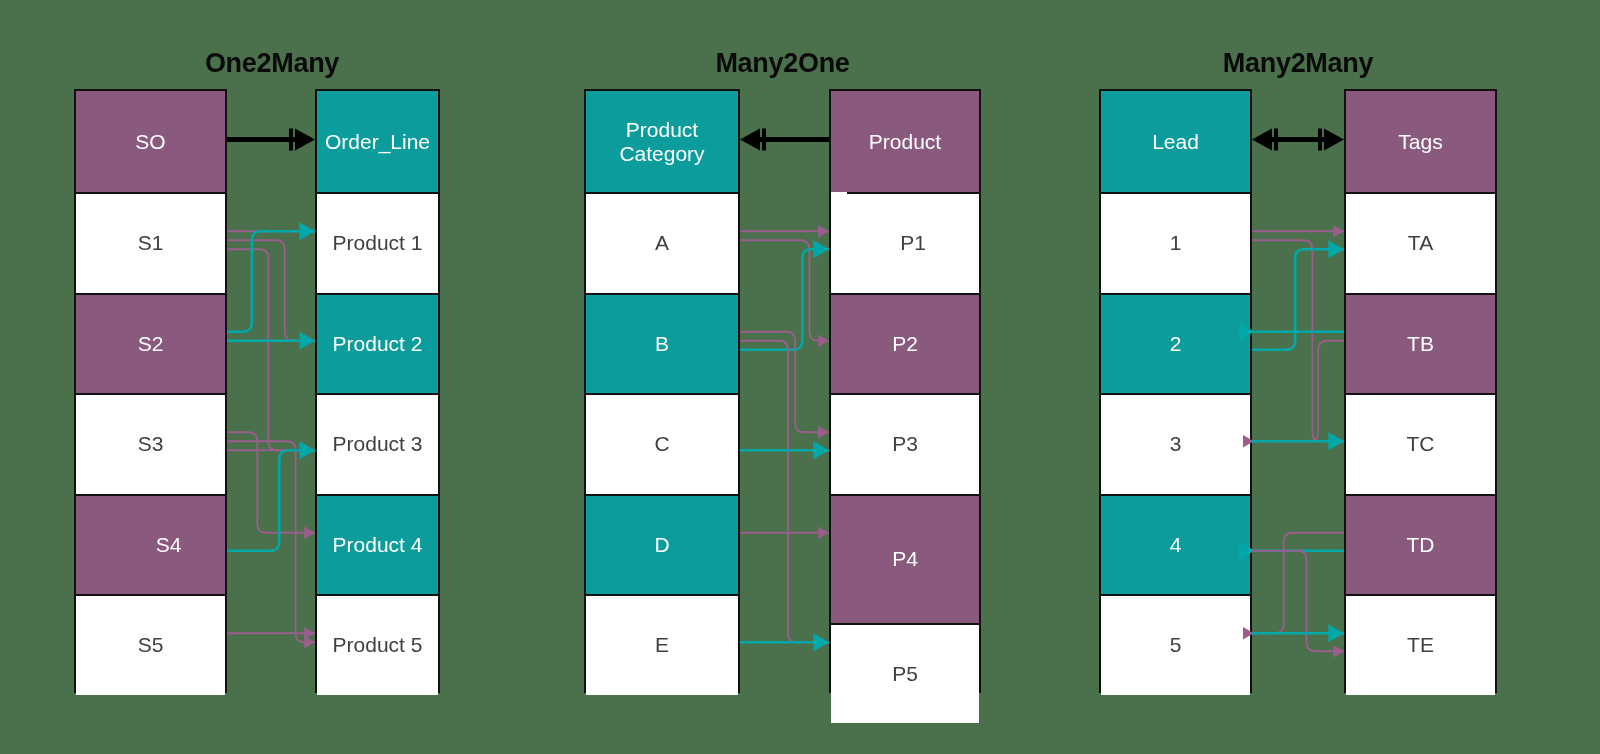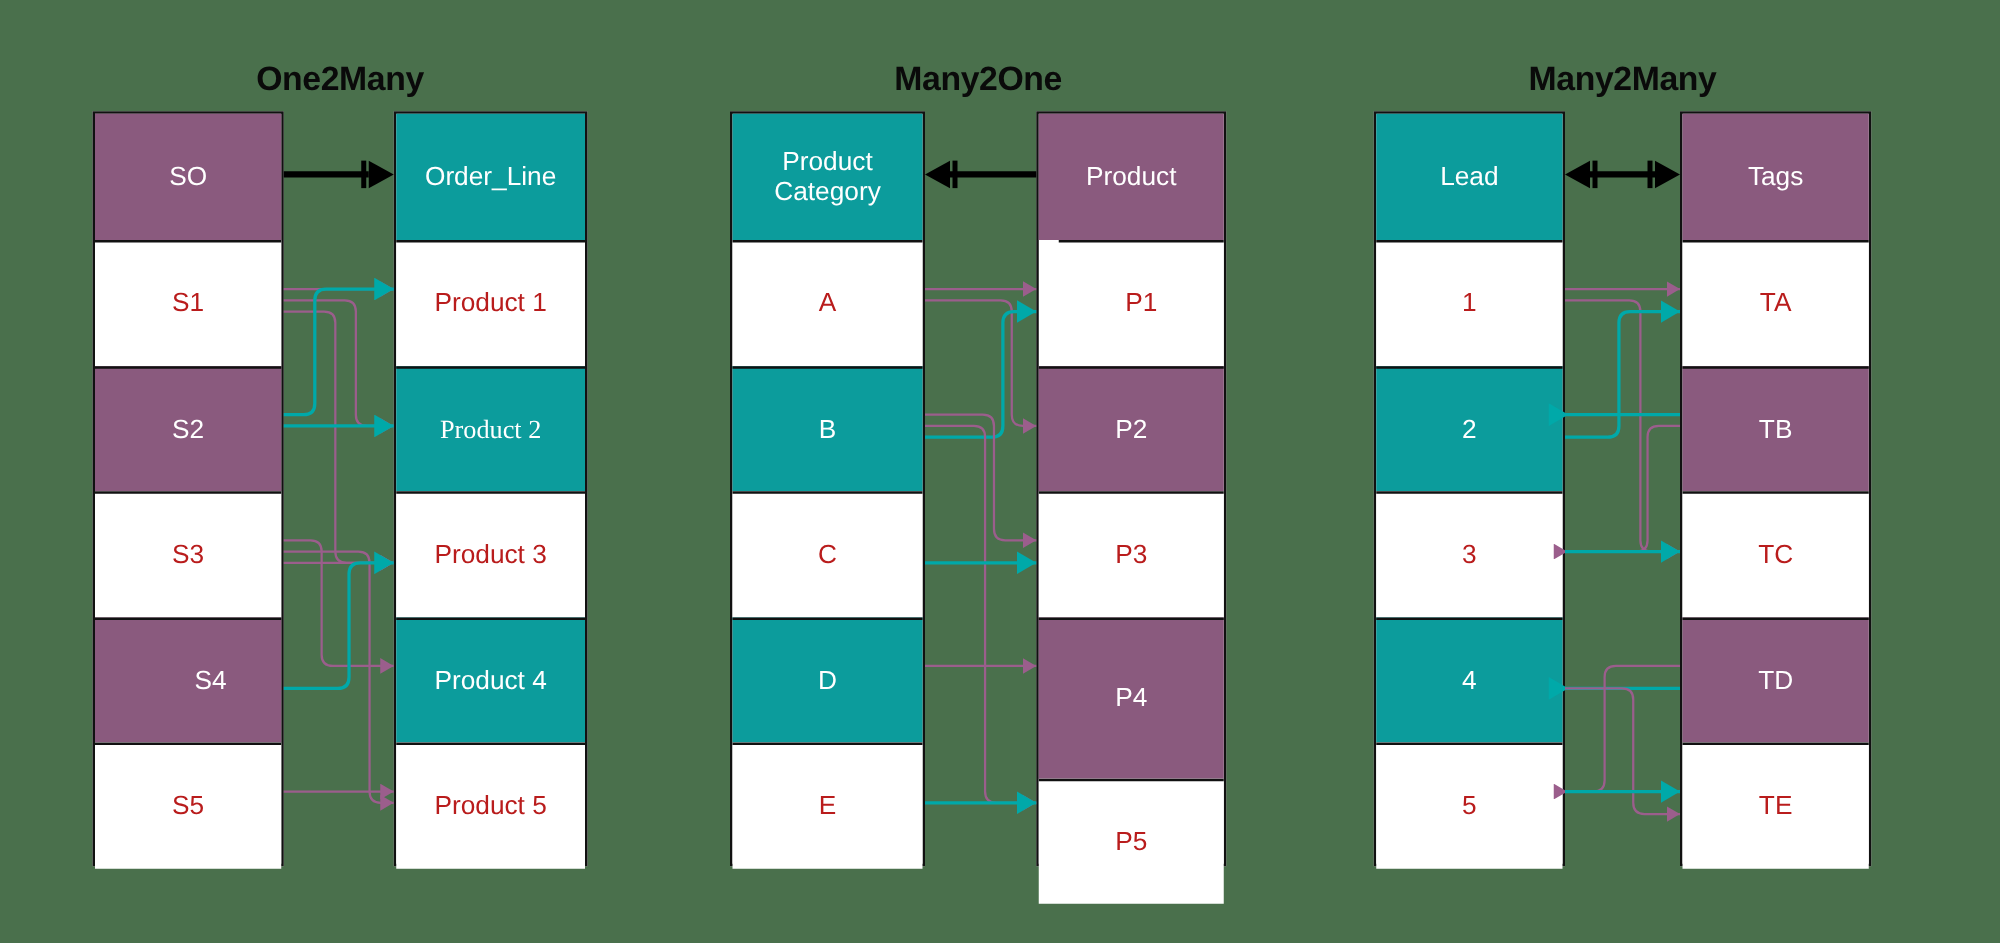--- a/index.html
+++ b/index.html
@@ -59,21 +59,21 @@
   .cell.purple {
     background: #8a5a7e;
     color: #ffffff;
   }
   .cell.teal {
     background: #0c9c9c;
     color: #ffffff;
   }
   .cell.white {
     background: #ffffff;
-    color: #b91c1c;
+    color: #404040;
   }
   .cell.sep {
     border-top: 2px solid #111111;
   }
   .conn-svg {
     position: absolute;
     top: 0;
     left: 0;
     pointer-events: none;
   }
@@ -85,24 +85,24 @@
     <div class="panel" style="left: 0px; width: 1600px;">
       <div class="panel-title" style="left: 74px; width: 396px;">One2Many</div>
       <div class="column" style="left: 74px; width: 153px; height: 603.5px;">
         <div class="cell header purple" style="height: 101px;">SO</div>
         <div class="cell sep white" style="height: 100.5px;">S1</div>
         <div class="cell sep purple" style="height: 100.5px;">S2</div>
         <div class="cell sep white" style="height: 100.5px;">S3</div>
         <div class="cell sep purple" style="height: 100.5px; padding-left: 40px;">S4</div>
         <div class="cell sep white" style="height: 100.5px;">S5</div>
       </div>
-      <div class="column" style="left: 315px; width: 155px; height: 603.5px;">
+      <div class="column" style="left: 315px; width: 125px; height: 603.5px;">
         <div class="cell header teal" style="height: 101px;">Order_Line</div>
         <div class="cell sep white" style="height: 100.5px;">Product 1</div>
-        <div class="cell sep teal" style="height: 100.5px; font-family: Liberation Serif, serif;">Product 2</div>
+        <div class="cell sep teal" style="height: 100.5px;">Product 2</div>
         <div class="cell sep white" style="height: 100.5px;">Product 3</div>
         <div class="cell sep teal" style="height: 100.5px;">Product 4</div>
         <div class="cell sep white" style="height: 100.5px;">Product 5</div>
       </div>
       <svg class="conn-svg" width="1600" height="754">
         <defs>
           <marker id="one2many-purple-r" markerWidth="7" markerHeight="7" refX="6" refY="3.5" orient="auto" markerUnits="strokeWidth">
             <path d="M0,0 L6,3.5 L0,7 Z" fill="#9b5e8c"></path>
           </marker>
           <marker id="one2many-purple-l" markerWidth="7" markerHeight="7" refX="1" refY="3.5" orient="auto" markerUnits="strokeWidth">

